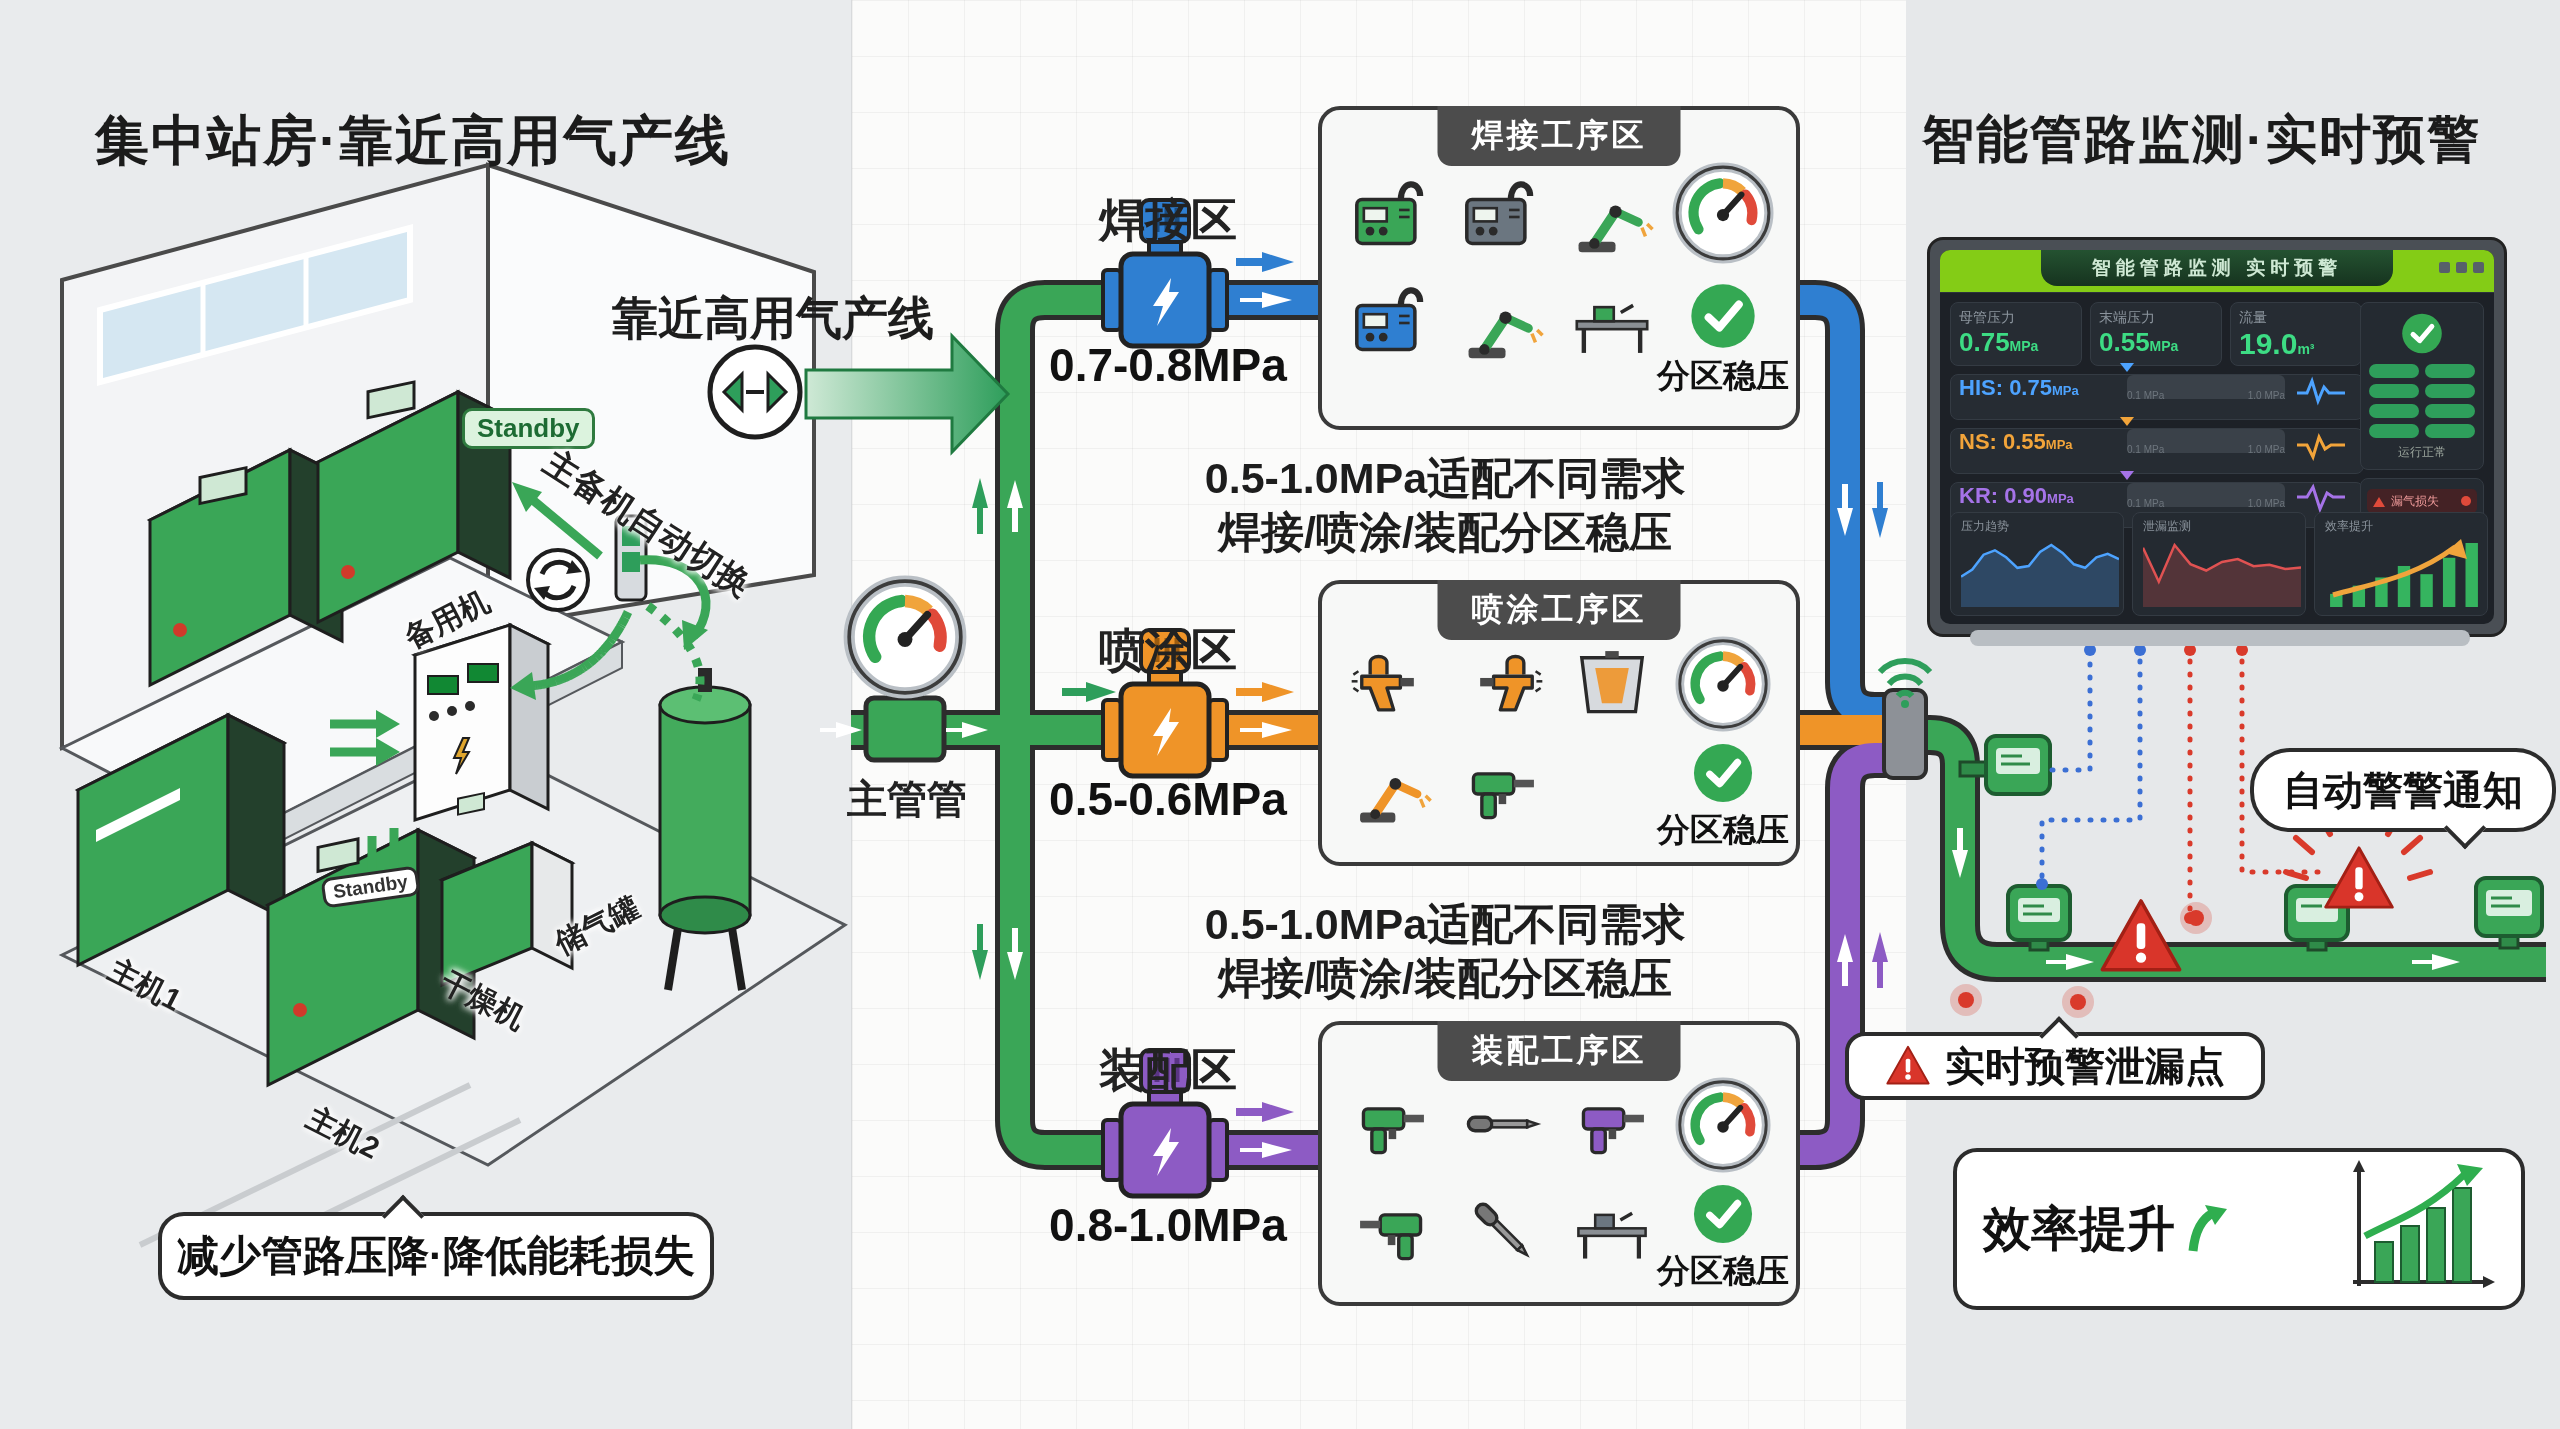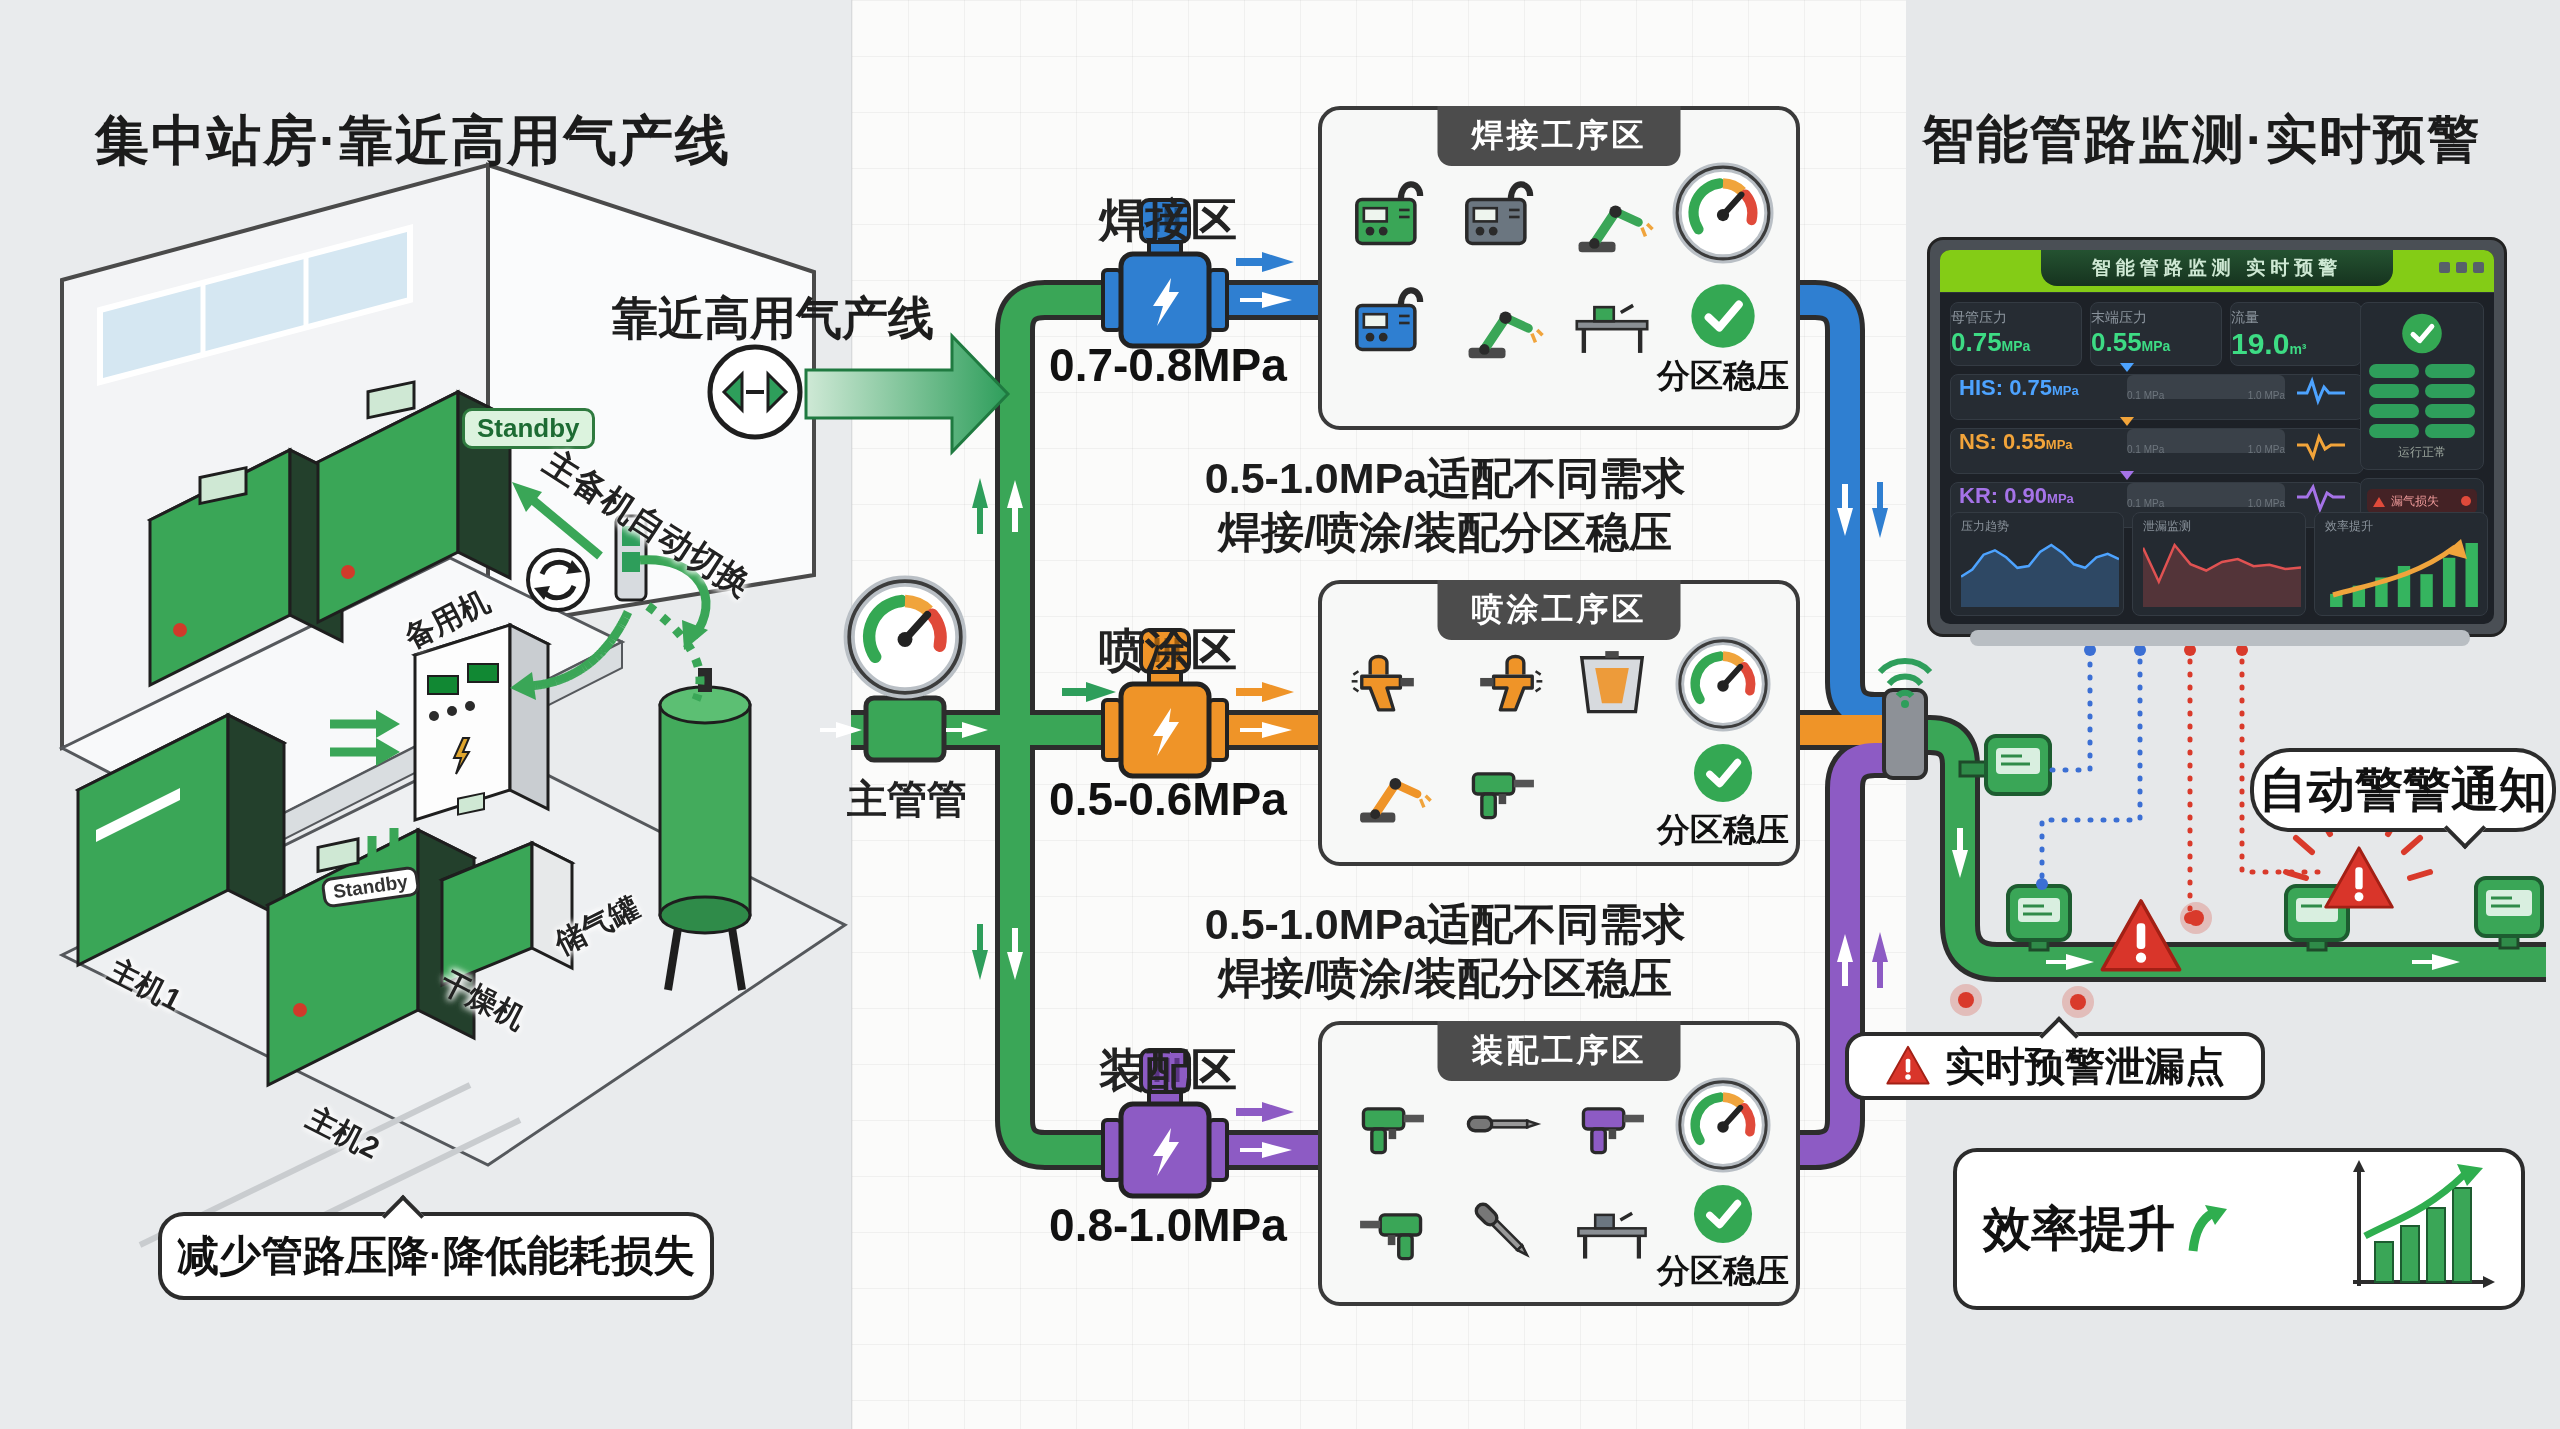--- a/index.html
+++ b/index.html
@@ -43,21 +43,21 @@
   #dash::after{content:"";position:absolute;left:40px;bottom:-12px;width:500px;height:16px;background:#b9bec3;border-radius:8px;}
   .dash-screen{position:relative;width:100%;height:100%;background:#1d2127;border-radius:10px;overflow:hidden;}
   .dash-header{position:relative;height:42px;background:#84cc16;border-bottom:1px solid #2c333b;}
   .dash-header .hdr-band{position:absolute;left:50%;top:0;transform:translateX(-50%);min-width:300px;height:36px;
     background:linear-gradient(#245231,#16331f);border-radius:0 0 16px 16px;display:flex;align-items:center;justify-content:center;
     color:#cfe9d4;font-size:19px;font-weight:800;letter-spacing:5px;padding:0 26px;white-space:nowrap;}
   .hdr-icons{position:absolute;right:10px;top:12px;display:flex;gap:6px;}
   .hdr-icons i{width:11px;height:11px;background:#57606a;border-radius:2px;}
   .dash-body{position:absolute;left:10px;top:52px;width:414px;}
   .stat-row{display:flex;gap:8px;}
-  .stat-card{width:132px;height:64px;background:#262c33;border:1px solid #343b43;border-radius:8px;box-sizing:border-box;padding:6px 0;}
+  .stat-card{width:132px;height:64px;background:#262c33;border:1px solid #343b43;border-radius:8px;box-sizing:border-box;padding:6px 8px;}
   .stat-label{font-size:14px;color:#8b949d;white-space:nowrap;}
   .stat-val{font-size:26px;font-weight:800;color:#3ddc84;white-space:nowrap;}
   .stat-val .unit{font-size:14px;font-weight:700;}
   .prow{position:relative;display:flex;align-items:flex-start;height:46px;margin-top:8px;background:#262c33;border:1px solid #343b43;border-radius:8px;box-sizing:border-box;padding:0 8px;}
   .prow .plabel{font-size:22px;font-weight:800;width:168px;white-space:nowrap;}
   .prow .plabel .unit{font-size:13px;}
   .bar-wrap{position:relative;width:158px;height:24px;background:#3a4149;border-radius:6px;}
   .bar-fill{position:relative;height:12px;border-radius:6px;}
   .bar-fill::after{content:"";position:absolute;right:-7px;top:-12px;border:7px solid transparent;border-top:9px solid currentColor;}
   .bar-min,.bar-max{position:absolute;top:15px;font-size:10px;color:#6d757d;}
@@ -746,21 +746,21 @@
           <svg class="abs" style="left:10px;top:20px;" width="158" height="72">
             <path d="M8 62 C 50 50 90 44 130 14" fill="none" stroke="#f0a43c" stroke-width="5"></path>
             <polygon points="136,6 142,26 120,20" fill="#f0a43c"></polygon>
           </svg>
         </div>
       </div>
     </div>
   </div>
 
   <div id="alarm-bubble" class="abs bubble" style="left:2250px;top:748px;width:306px;height:84px;">
-    <span class="bubble-text" style="font-size:48px;">自动警警通知</span>
+    <span class="bubble-text" style="font-size:40px;">自动警警通知</span>
   </div>
 
   <div id="leak-box" class="abs bubble" style="left:1845px;top:1032px;width:420px;height:68px;">
     <svg width="46" height="46" viewBox="0 0 100 100">
         <use href="#sym-warn"></use>
       </svg>
     <span class="bubble-text">实时预警泄漏点</span>
   </div>
 
   <div id="eff-box" class="abs" style="left:1953px;top:1148px;width:572px;height:162px;">

